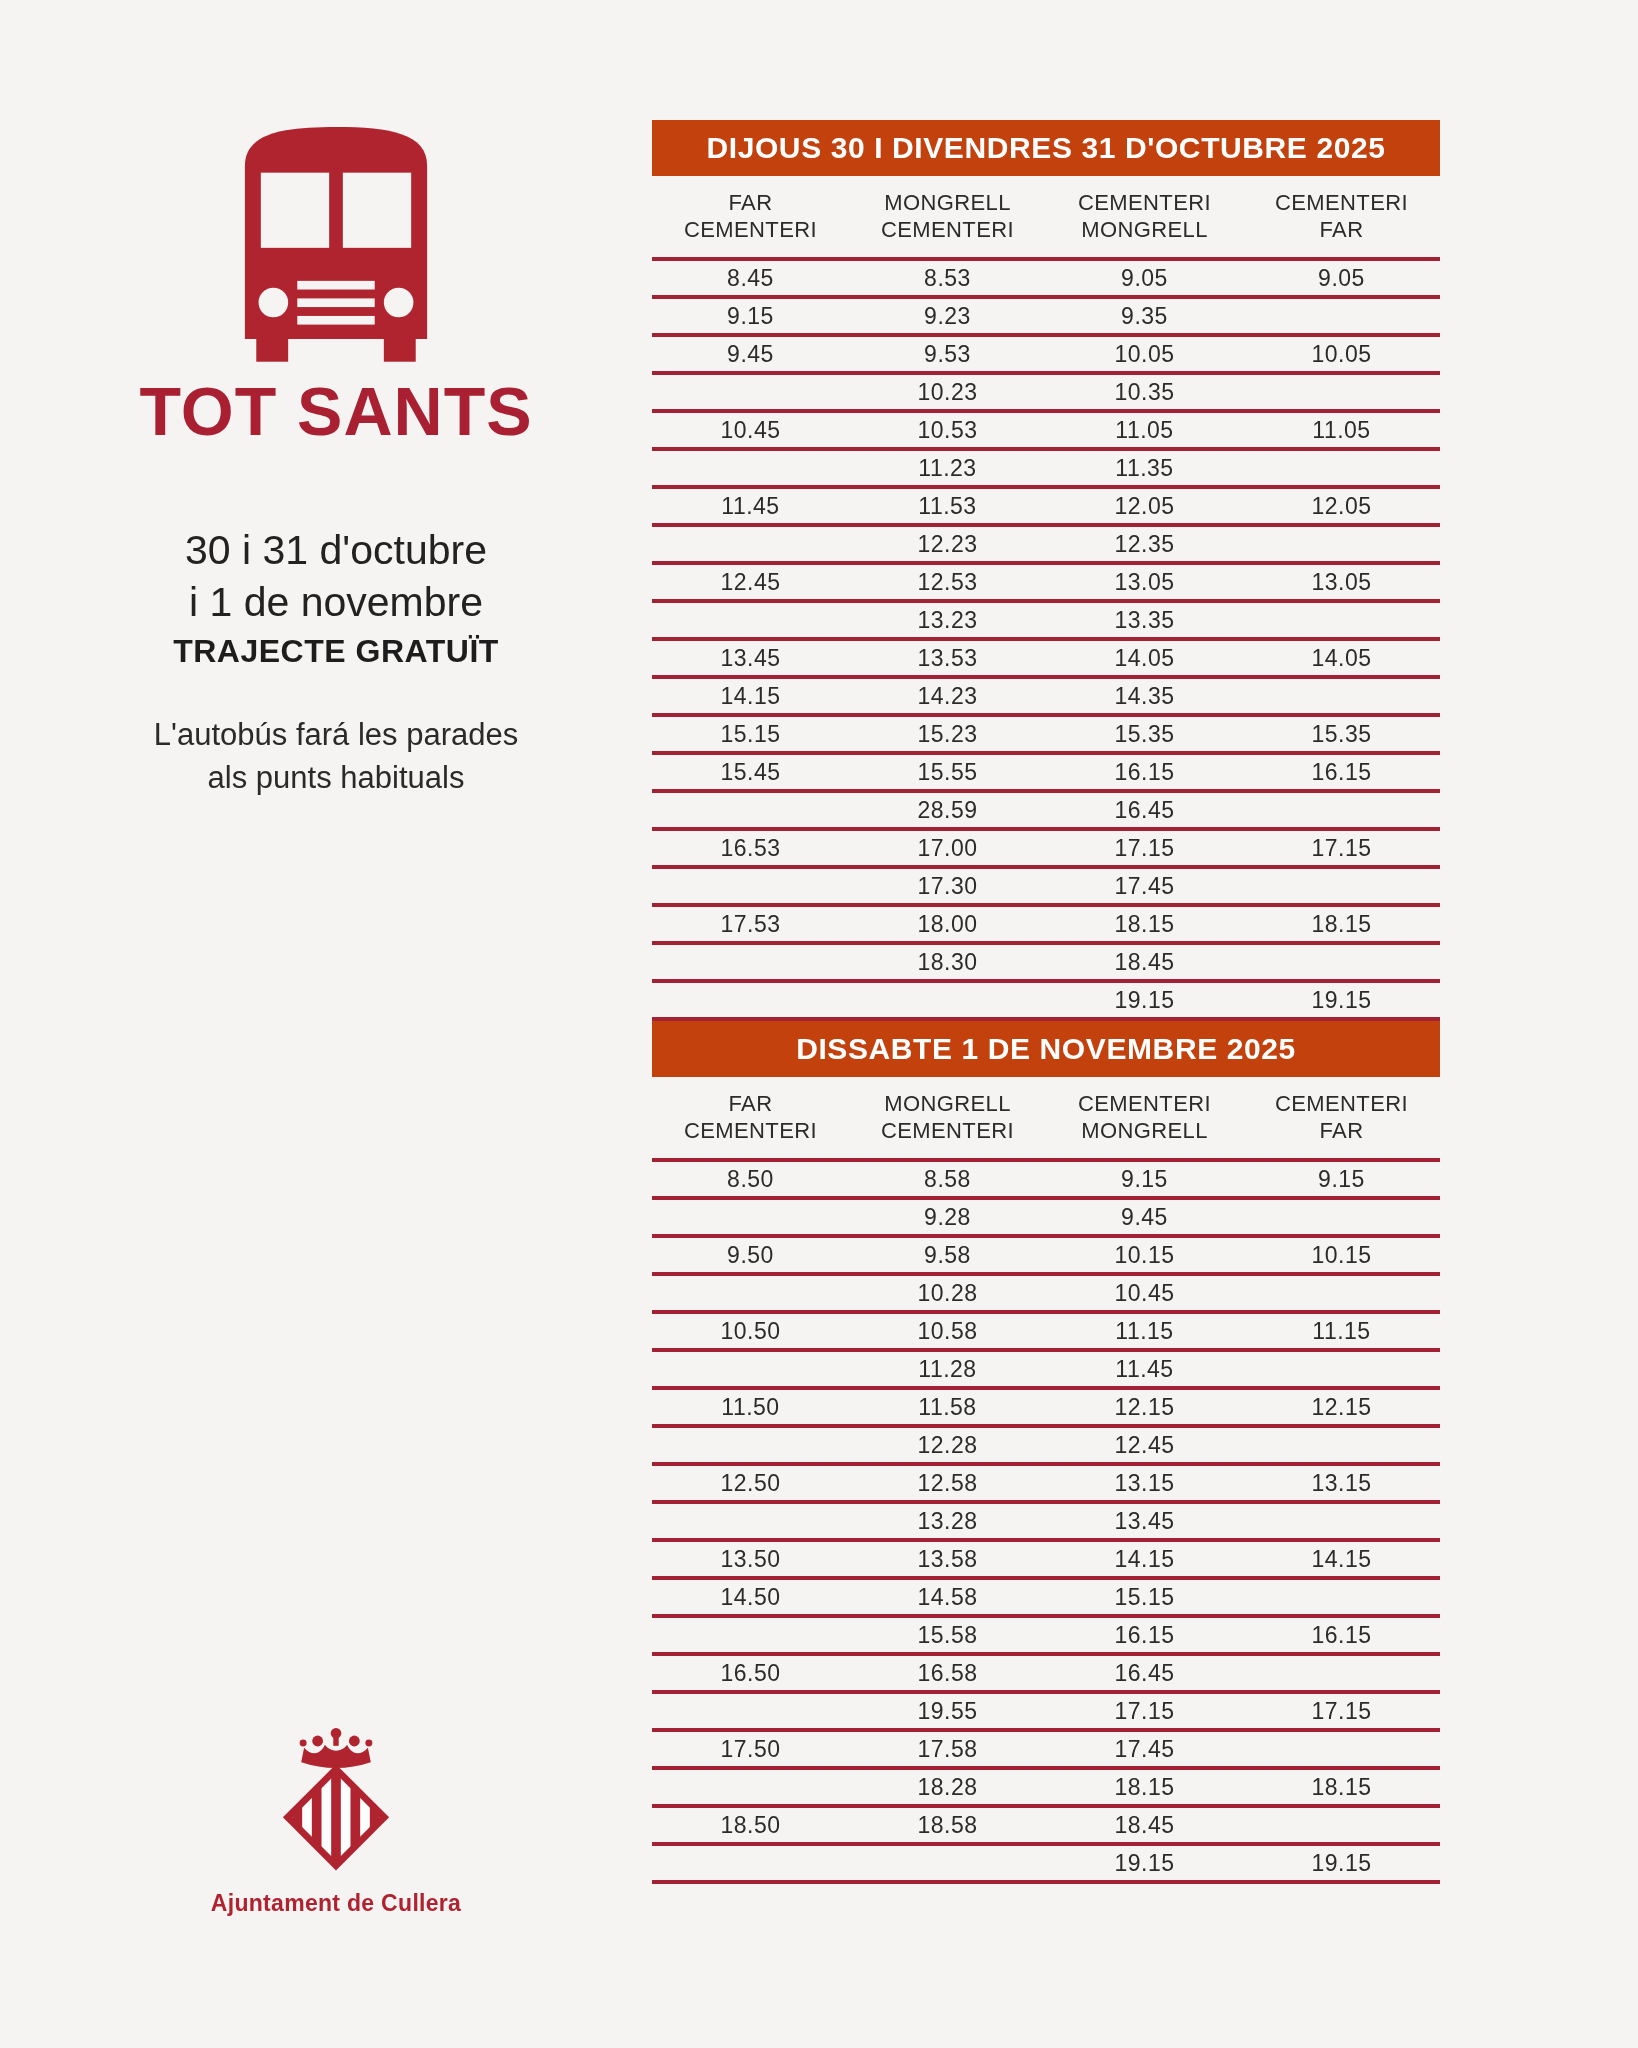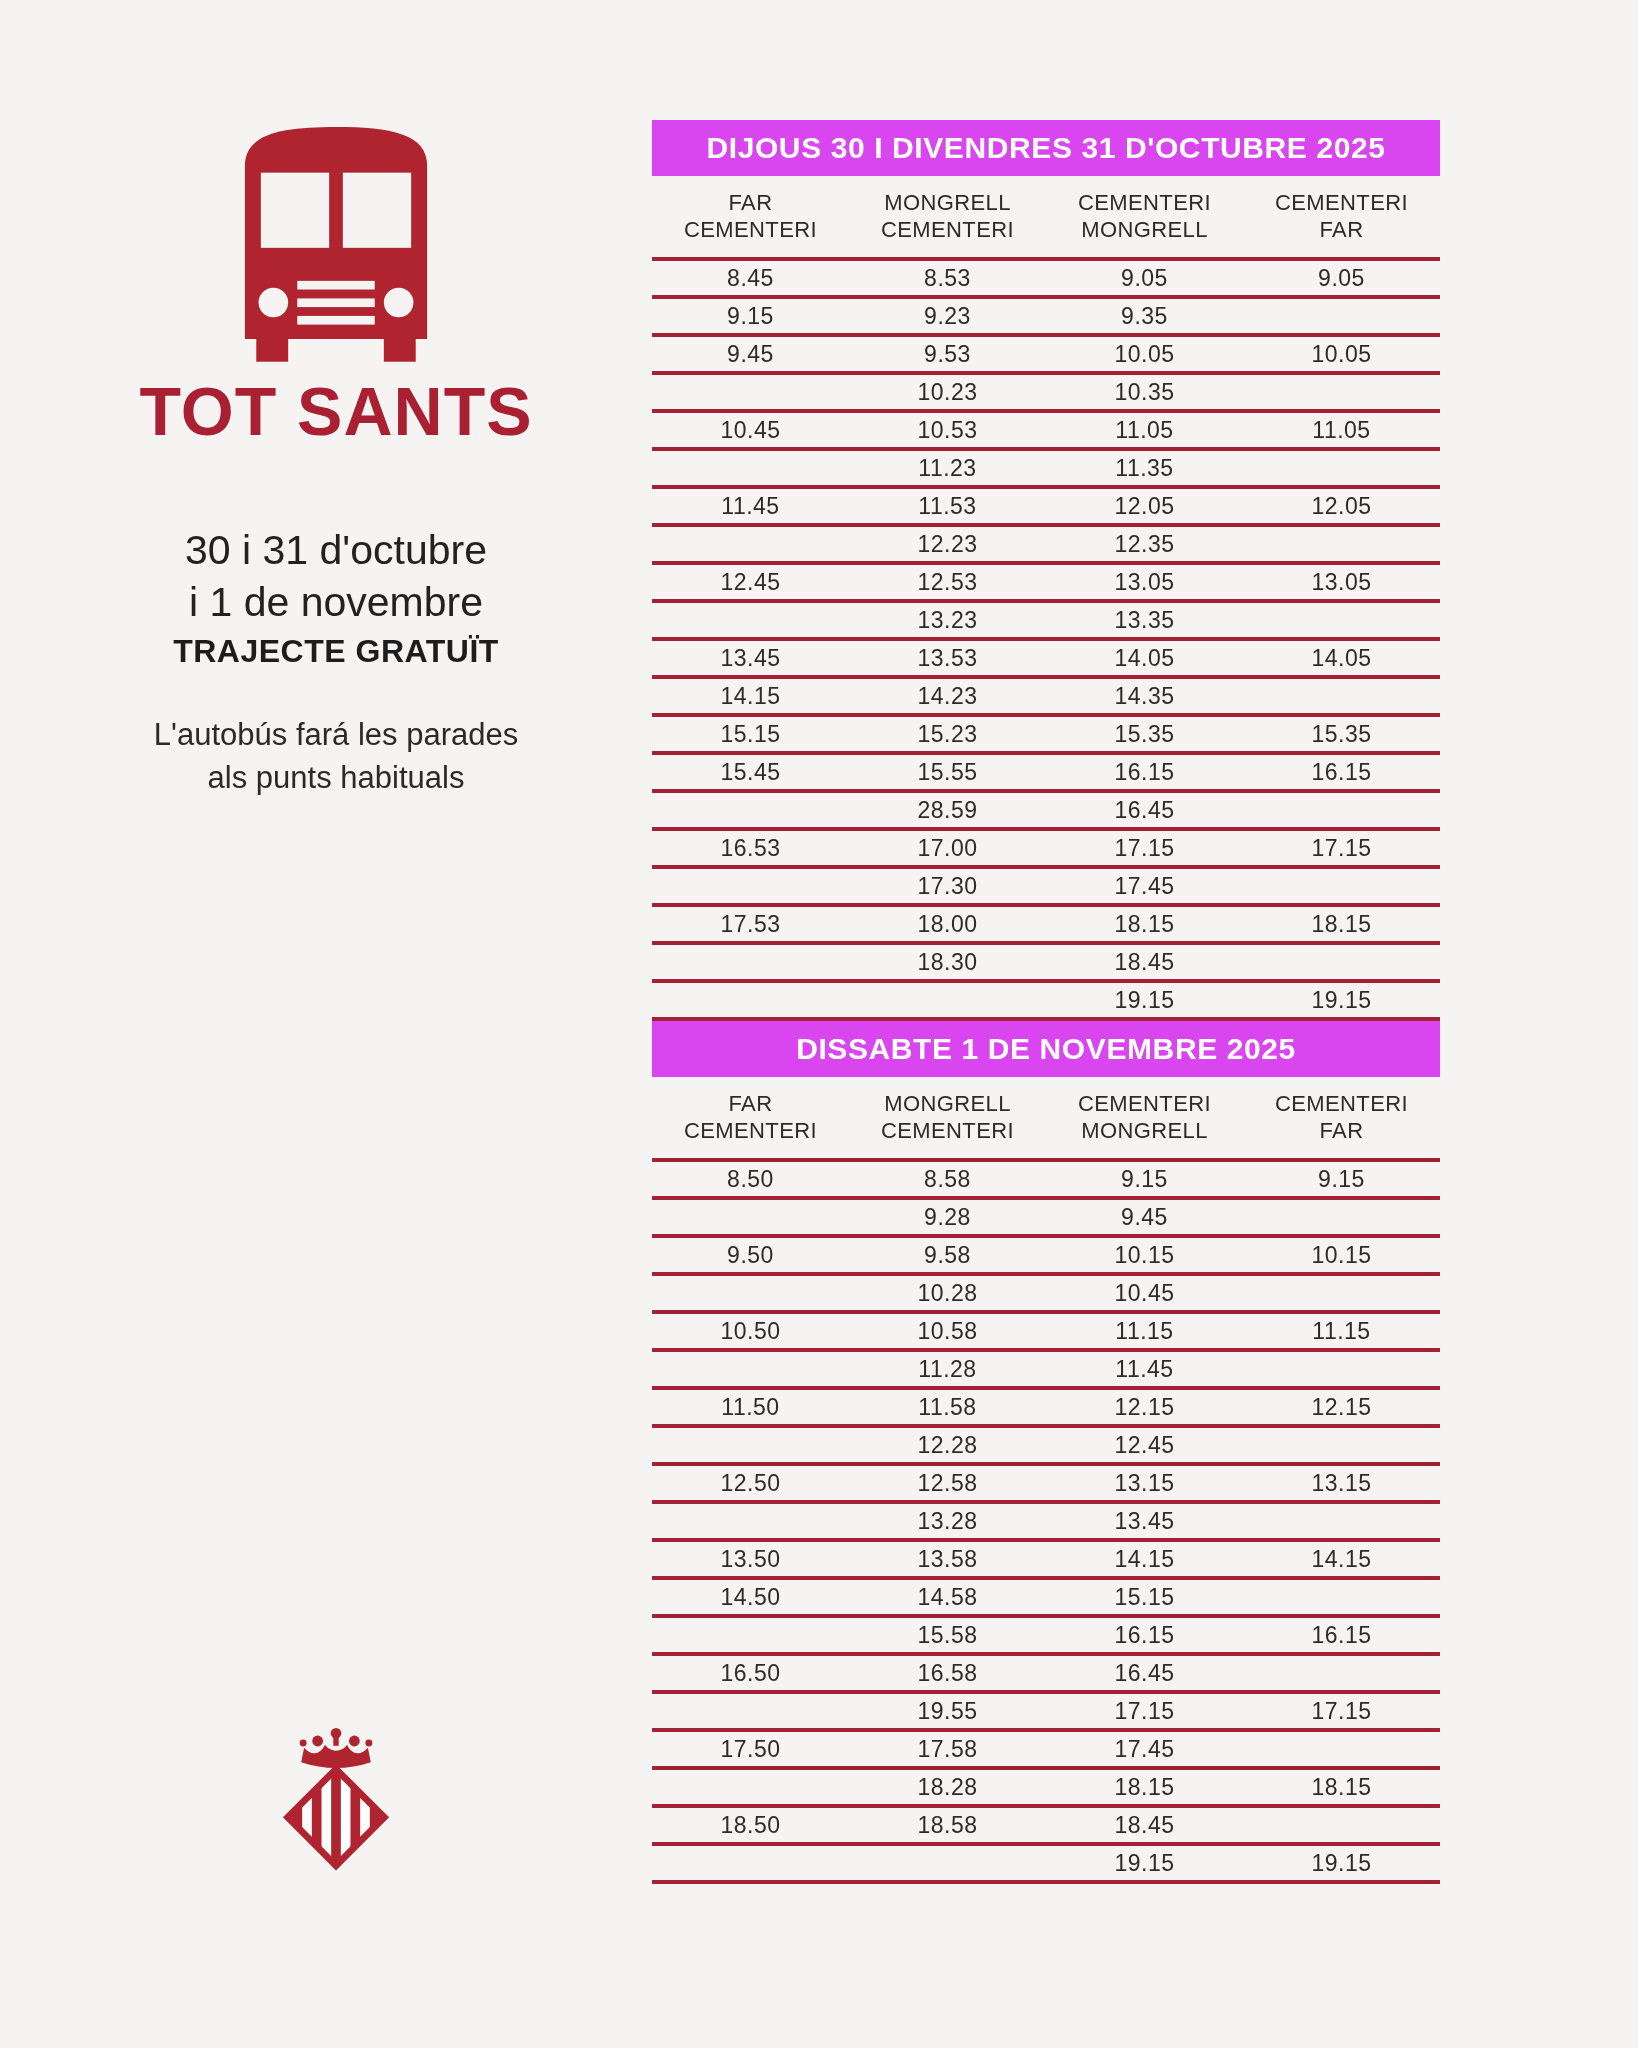--- a/index.html
+++ b/index.html
@@ -24,21 +24,21 @@
   .free-ride{margin-top:4px;font-size:32px;font-weight:700;letter-spacing:.5px;color:#1d1d1d;}
   .note{margin-top:44px;font-size:31px;line-height:1.38;color:#2a2a2a;text-align:center;}
   .crest{position:absolute;left:0;width:100%;top:1724px;}
   .crest svg{width:116px;height:150px;}
   .logo-caption{margin-top:12px;font-size:23px;font-weight:700;color:#b0222f;letter-spacing:.3px;}
   
   .schedules{position:absolute;left:652px;top:120px;width:788px;}
   .sched-table{width:100%;}
   .table-gap{}
   .bar{
-    height:56px;background:#d946ef;color:#ffffff;
+    height:56px;background:#c2410c;color:#ffffff;
     display:flex;align-items:center;justify-content:center;
     font-size:30px;font-weight:800;letter-spacing:.6px;
   }
   .cols{
     display:grid;grid-template-columns:repeat(4,1fr);
     height:81px;align-items:center;
   }
   .colhead{
     text-align:center;font-size:22px;line-height:1.22;letter-spacing:.4px;
     white-space:pre-line;color:#2b2b2b;
@@ -104,20 +104,21 @@
         <g clip-path="url(#diamondClip)">
           <rect x="0" y="40" width="120" height="110" fill="#ffffff"></rect>
           <rect x="15" y="40" width="10" height="110" fill="#b0242f"></rect>
           <rect x="35" y="40" width="10" height="110" fill="#b0242f"></rect>
           <rect x="55" y="40" width="10" height="110" fill="#b0242f"></rect>
           <rect x="75" y="40" width="10" height="110" fill="#b0242f"></rect>
           <rect x="95" y="40" width="10" height="110" fill="#b0242f"></rect>
         </g>
         <polygon points="60,44 110,94 60,144 10,94" fill="none" stroke="#b0242f" stroke-width="7"></polygon>
       </svg>
+      <div class="logo-caption">Ajuntament de Cullera</div>
     </div>
   </aside>
 
   <main class="schedules">
 
     <section class="sched-table">
       <header class="bar">DIJOUS 30 I DIVENDRES 31 D'OCTUBRE 2025</header>
       <div class="cols">
           <div class="colhead">FAR
 CEMENTERI</div>

